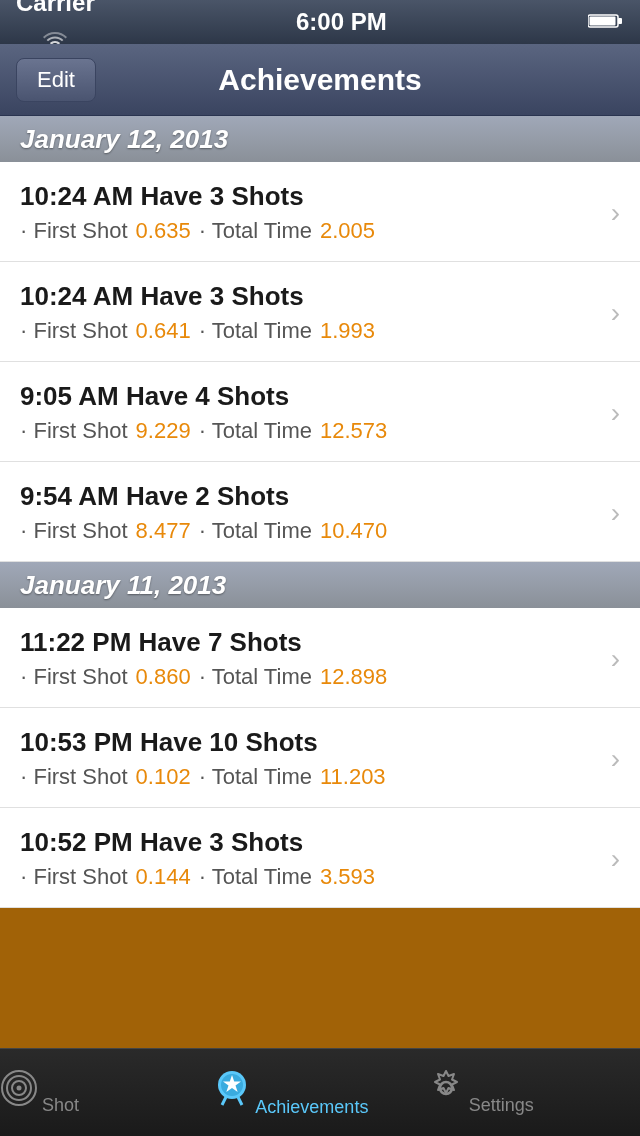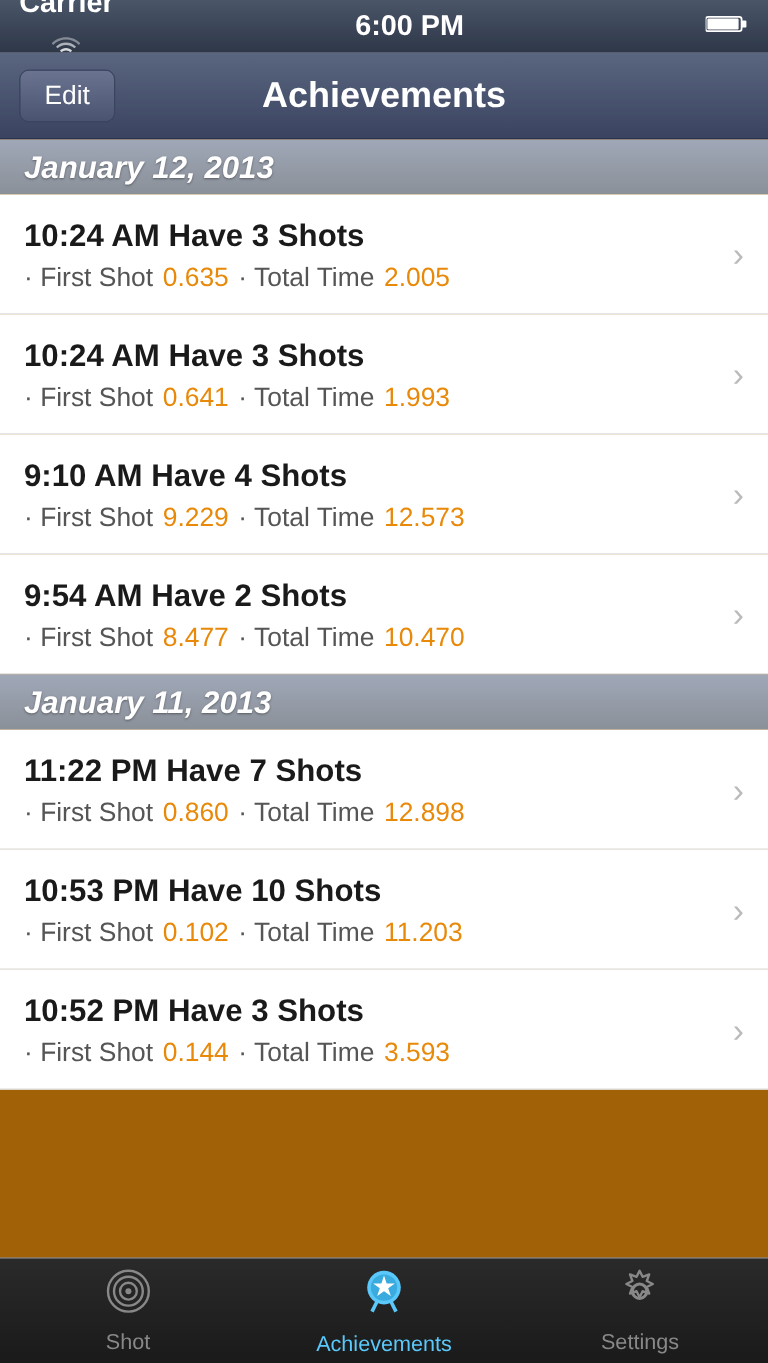--- a/index.html
+++ b/index.html
@@ -130,22 +130,22 @@
       width: 100%;
       height: 88px;
       background: linear-gradient(180deg, #2a2a2a 0%, #1a1a1a 100%);
       display: flex;
       align-items: center;
       justify-content: space-around;
       border-top: 1px solid #444;
     }
     .tab-item {
       display: flex;
-      flex-direction: column;
-      align-items: center;
+      flex-direction: row;
+      align-items: flex-end;
       gap: 4px;
       flex: 1;
       cursor: pointer;
     }
     .tab-icon { font-size: 36px; }
     .tab-label { font-size: 18px; font-weight: 500; }
     .tab-item.active .tab-label { color: #5ac8fa; }
     .tab-item.active .tab-icon { color: #5ac8fa; }
     .tab-item:not(.active) .tab-label { color: #888; }
     .tab-item:not(.active) .tab-icon { color: #888; }
@@ -205,21 +205,21 @@
           <span>· First Shot</span> 
           <span class="item-value">0.641</span>   
           <span>· Total Time</span> 
           <span class="item-value">1.993</span>
         </div>
       </div>
       <div class="chevron">›</div>
     </div>
     <div class="list-item">
       <div class="item-content">
-        <div class="item-title">9:10 AM Have 4 Shots</div>
+        <div class="item-title">9:05 AM Have 4 Shots</div>
         <div class="item-detail">
           <span>· First Shot</span> 
           <span class="item-value">9.229</span>   
           <span>· Total Time</span> 
           <span class="item-value">12.573</span>
         </div>
       </div>
       <div class="chevron">›</div>
     </div>
     <div class="list-item">

